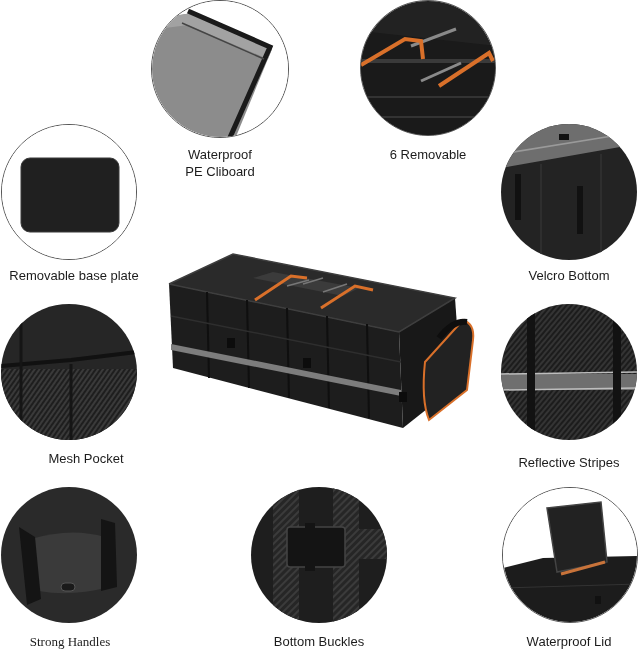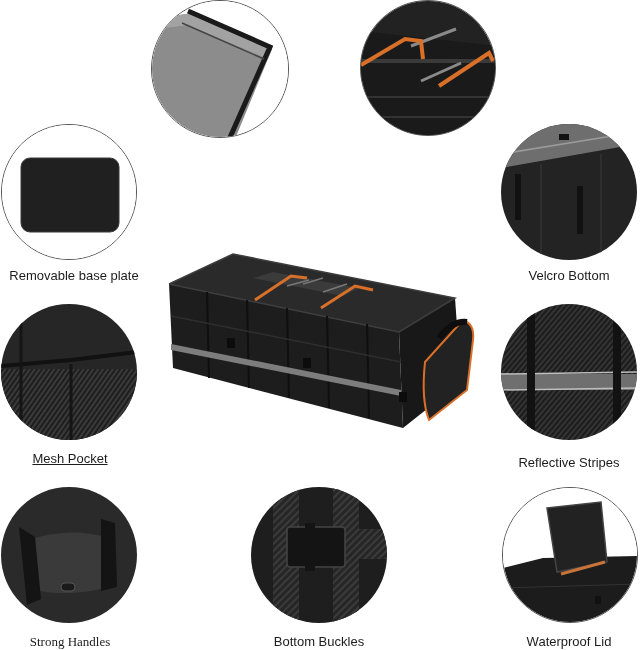--- a/index.html
+++ b/index.html
@@ -20,38 +20,41 @@
   <div class="circle" style="left:151px; top:0px; width:138px; height:138px;">
     <svg width="138" height="138" viewBox="0 0 138 138">
       <rect width="138" height="138" fill="#fff"></rect>
       <polygon points="-10,20 40,12 120,48 74,160 -10,160" fill="#8c8c8c"></polygon>
       <polygon points="-10,20 40,12 120,48 116,58 36,24 -10,30" fill="#a2a2a2"></polygon>
       <polyline points="36,10 118,46 72,150" fill="none" stroke="#1a1a1a" stroke-width="5"></polyline>
       <line x1="30" y1="22" x2="112" y2="58" stroke="#444" stroke-width="1.5"></line>
     </svg>
   </div>
   <div class="label" style="left:150px; top:146px; width:140px;">
+    <span>Waterproof</span>
+    <span>PE Cliboard</span>
   </div>
 </div>
 
 <div class="feature">
   <div class="circle" style="left:360px; top:0px; width:136px; height:136px;">
     <svg width="136" height="136" viewBox="0 0 136 136">
       <rect width="136" height="136" fill="#222"></rect>
       <polygon points="0,30 136,45 136,136 0,136" fill="#1a1a1a"></polygon>
       <rect x="0" y="58" width="136" height="4" fill="#3a3a3a"></rect>
       <line x1="50" y1="45" x2="95" y2="28" stroke="#8a8a8a" stroke-width="3"></line>
       <line x1="60" y1="80" x2="100" y2="62" stroke="#8a8a8a" stroke-width="3"></line>
       <polyline points="0,64 44,38 60,40 62,58" fill="none" stroke="#d9702a" stroke-width="4"></polyline>
       <polyline points="78,85 128,52 132,60" fill="none" stroke="#d9702a" stroke-width="4"></polyline>
       <rect x="0" y="95" width="136" height="2" fill="#333"></rect>
       <rect x="0" y="115" width="136" height="2" fill="#333"></rect>
     </svg>
   </div>
   <div class="label" style="left:358px; top:146px; width:140px;">
+    <span>6 Removable</span>
   </div>
 </div>
 
 <div class="feature">
   <div class="circle" style="left:1px; top:124px; width:136px; height:136px;">
     <svg width="136" height="136" viewBox="0 0 136 136">
       <rect width="136" height="136" fill="#fff"></rect>
       <rect x="19" y="33" width="98" height="74" rx="9" ry="9" fill="#202020" stroke="#3a3a3a" stroke-width="1"></rect>
     </svg>
   </div>
@@ -87,21 +90,21 @@
           <rect width="2" height="4" fill="#3a3a3a"></rect>
         </pattern>
       </defs>
       <rect width="136" height="136" fill="#262626"></rect>
       <rect x="0" y="65" width="136" height="71" fill="url(#mesh1)"></rect>
       <polyline points="0,62 70,56 136,48" fill="none" stroke="#111" stroke-width="4"></polyline>
       <line x1="20" y1="0" x2="20" y2="136" stroke="#151515" stroke-width="3"></line>
       <line x1="70" y1="60" x2="70" y2="136" stroke="#151515" stroke-width="3"></line>
     </svg>
   </div>
-  <div class="label" style="left:0px; top:450px; width:140px;text-decoration:underline;">
+  <div class="label" style="left:16px; top:450px; width:140px;">
     <span>Mesh Pocket</span>
   </div>
 </div>
 
 <div class="feature">
   <div class="circle" style="left:501px; top:304px; width:136px; height:136px; border:none;">
     <svg width="136" height="136" viewBox="0 0 136 136">
       <defs>
         <pattern id="mesh2" width="4" height="4" patternUnits="userSpaceOnUse" patternTransform="rotate(40)">
           <rect width="4" height="4" fill="#1c1c1c"></rect>

